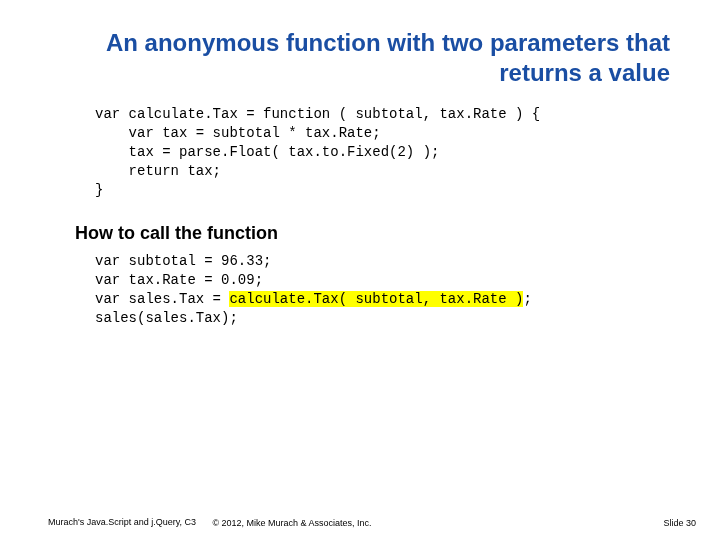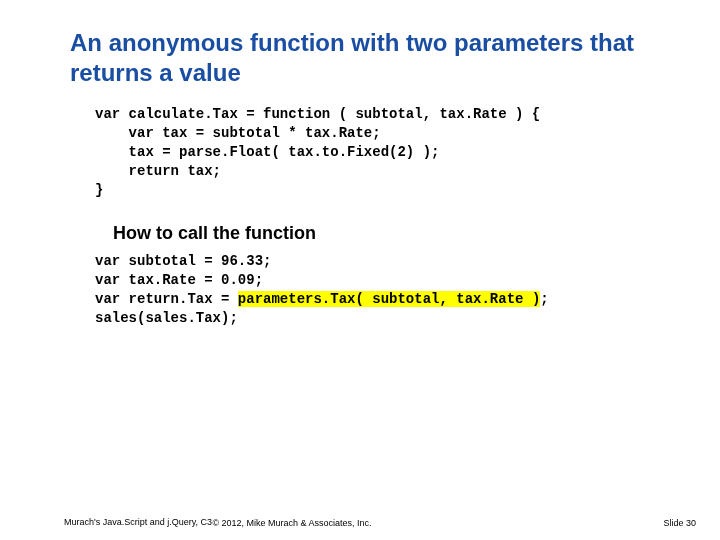--- a/index.html
+++ b/index.html
@@ -20,57 +20,57 @@
   }
   .title {
     position: absolute;
     left: 70px;
     top: 28px;
     width: 600px;
     color: #1a4ea3;
     font-weight: bold;
     font-size: 24px;
     line-height: 1.25;
+    text-align: right;
   }
   .code-block {
     position: absolute;
     left: 95px;
     font-family: "Courier New", Courier, monospace;
-    font-weight: bold;
+    font-weight: normal;
     font-size: 14px;
     line-height: 1.35;
     color: #000;
     white-space: pre;
   }
   .cb1 { top: 105px; }
   .subhead {
     position: absolute;
     left: 75px;
     top: 223px;
     font-family: Arial, Helvetica, sans-serif;
     font-weight: bold;
     font-size: 18px;
     color: #000;
-    margin-left: 38px;
   }
   .cb2 { top: 252px; }
   .hl {
     background: #ffff00;
   }
   .footer {
     position: absolute;
     bottom: 12px;
     left: 0;
     width: 720px;
     font-size: 9px;
     color: #000;
   }
   .footer-left {
     position: absolute;
-    left: 64px;
+    left: 48px;
     bottom: 0;
     width: 170px;
     line-height: 1.2;
   }
   .footer-center {
     position: absolute;
     left: 0;
     width: 584px;
     bottom: 0;
     text-align: center;
@@ -91,21 +91,21 @@
   <div class="code-block cb1"><span>var calculate.Tax = function ( subtotal, tax.Rate ) {</span>
 <span>    var tax = subtotal * tax.Rate;</span>
 <span>    tax = parse.Float( tax.to.Fixed(2) );</span>
 <span>    return tax;</span>
 <span>}</span></div>
 
   <div class="subhead">How to call the function</div>
 
   <div class="code-block cb2"><span>var subtotal = 96.33;</span>
 <span>var tax.Rate = 0.09;</span>
-<span><span>var return.Tax = </span><span class="hl">parameters.Tax( subtotal, tax.Rate )</span><span>;</span></span>
+<span><span>var sales.Tax = </span><span class="hl">calculate.Tax( subtotal, tax.Rate )</span><span>;</span></span>
 <span>sales(sales.Tax);</span></div>
 
   <div class="footer">
     <div class="footer-left">Murach's Java.Script and j.Query, C3</div>
     <div class="footer-center">© 2012, Mike Murach &amp; Associates, Inc.</div>
     <div class="footer-right">Slide 30</div>
   </div>
 
 </div>
 

